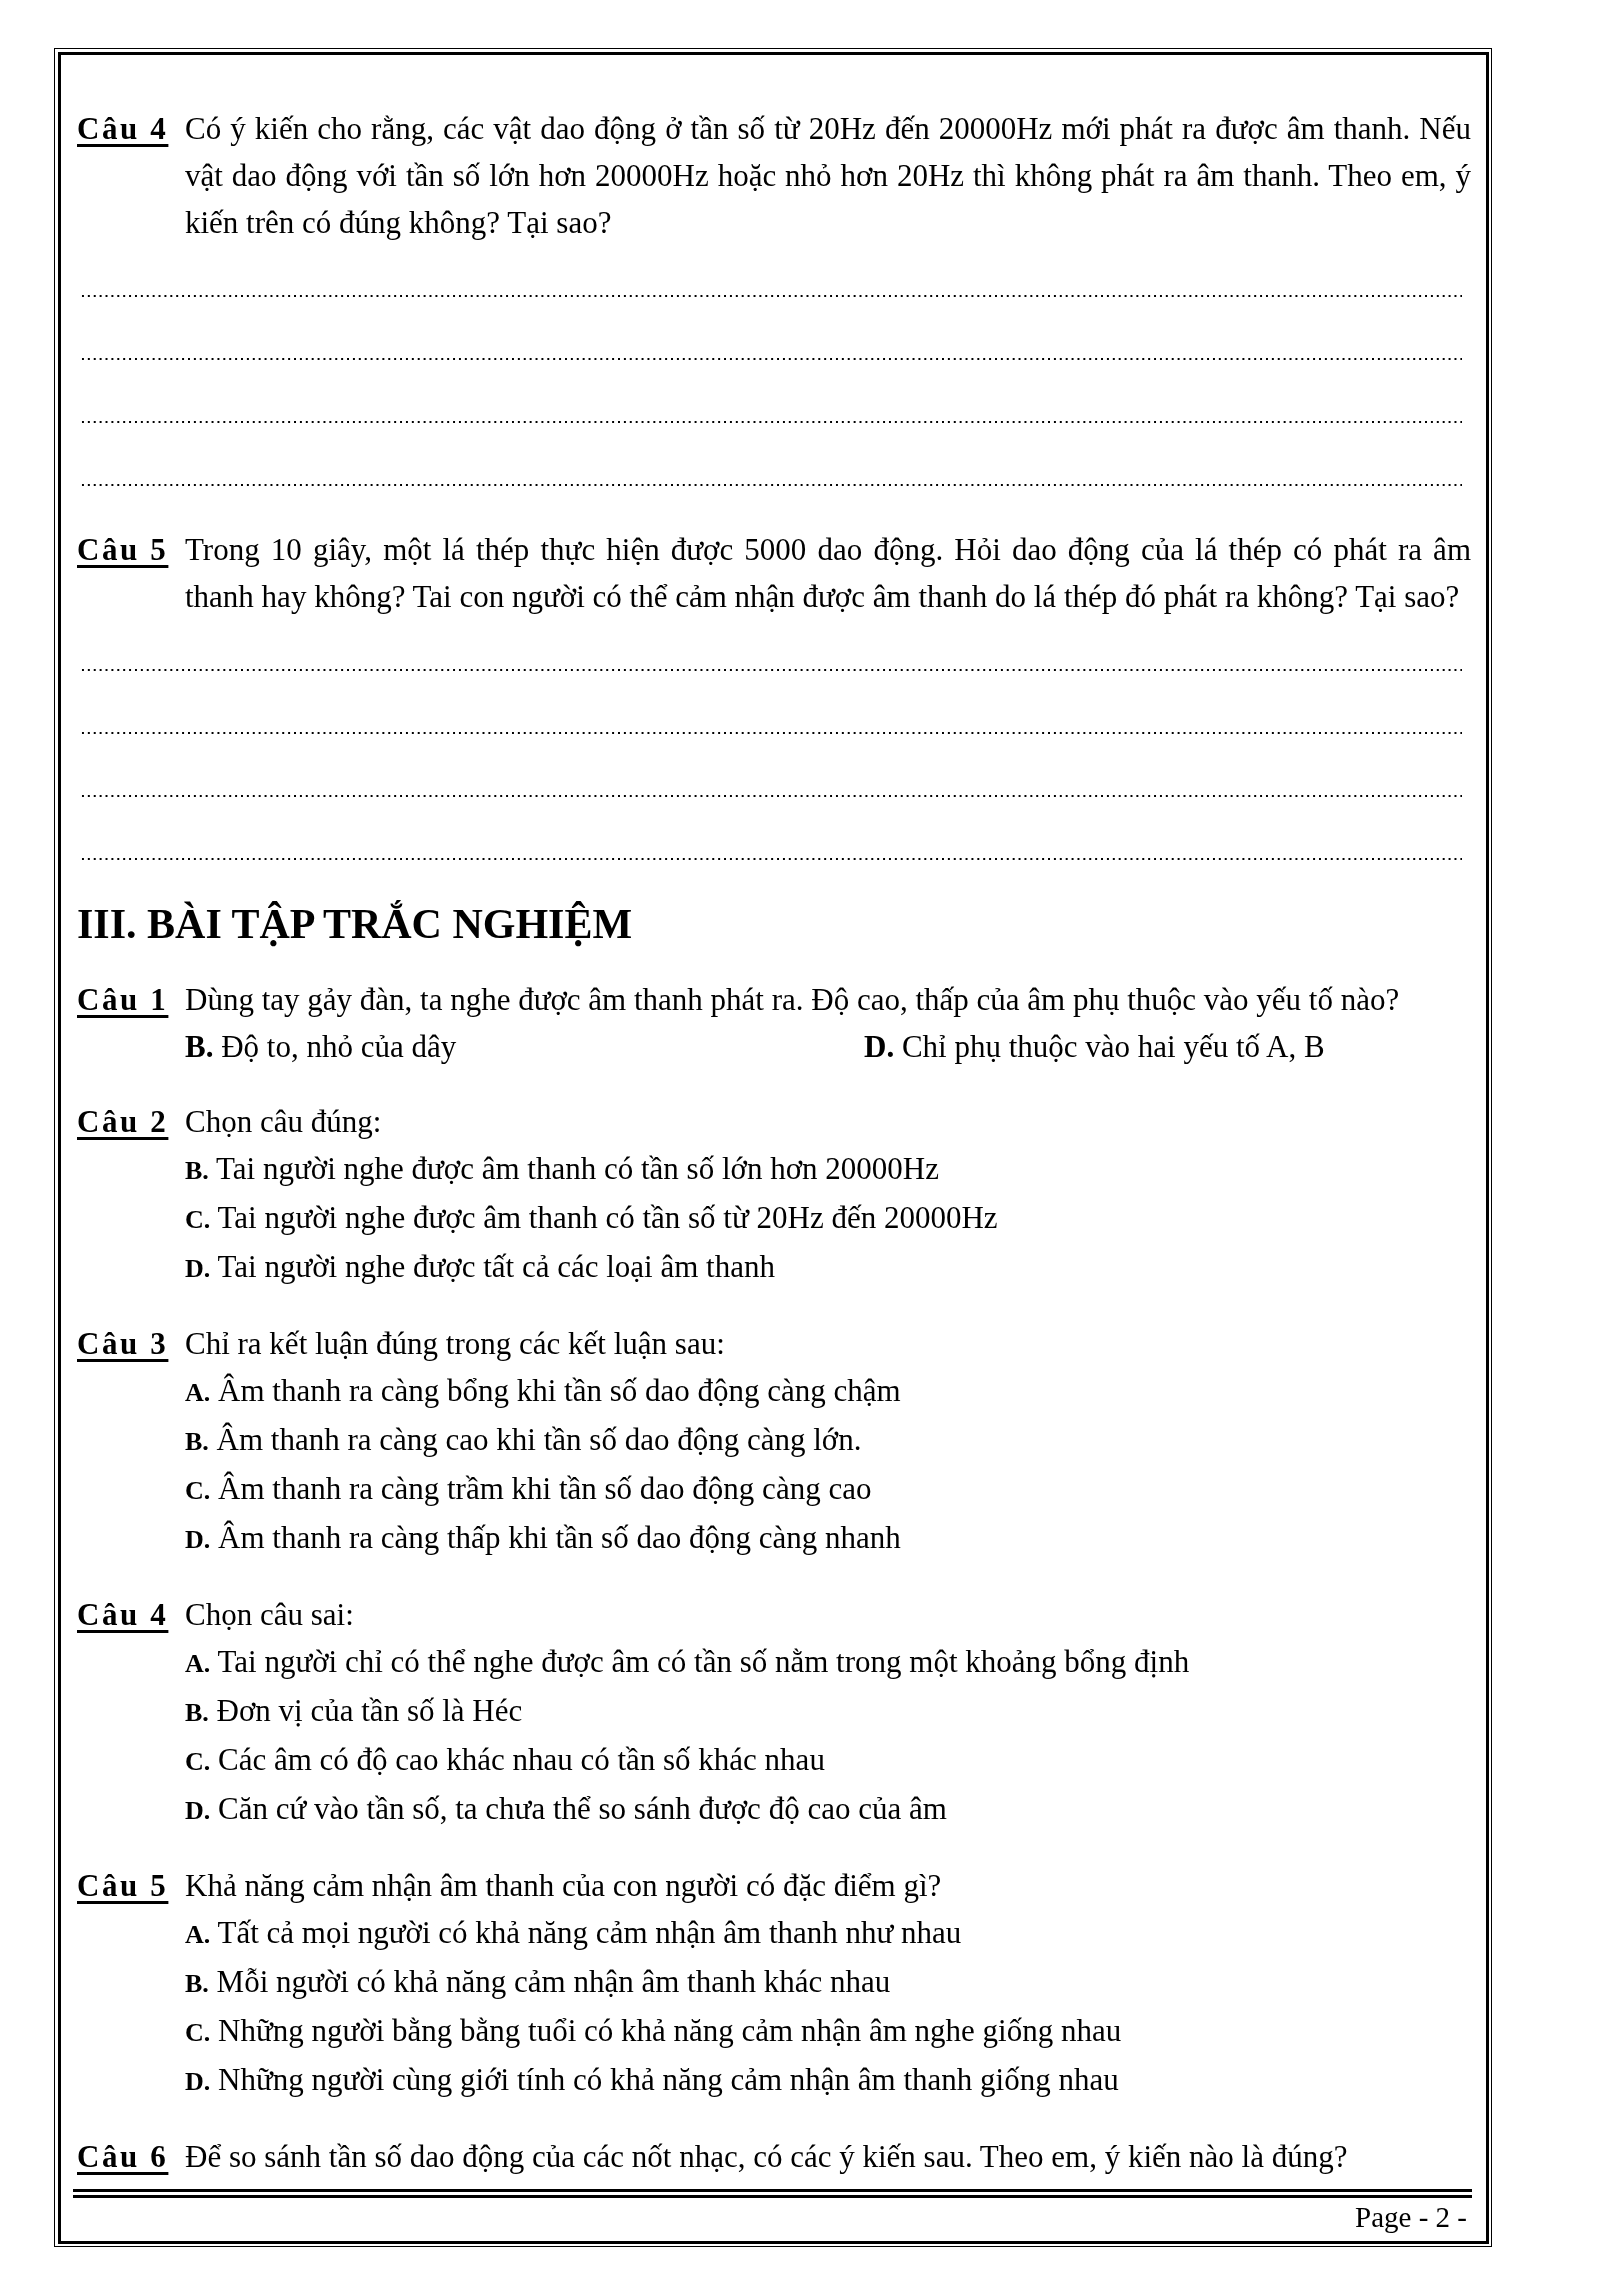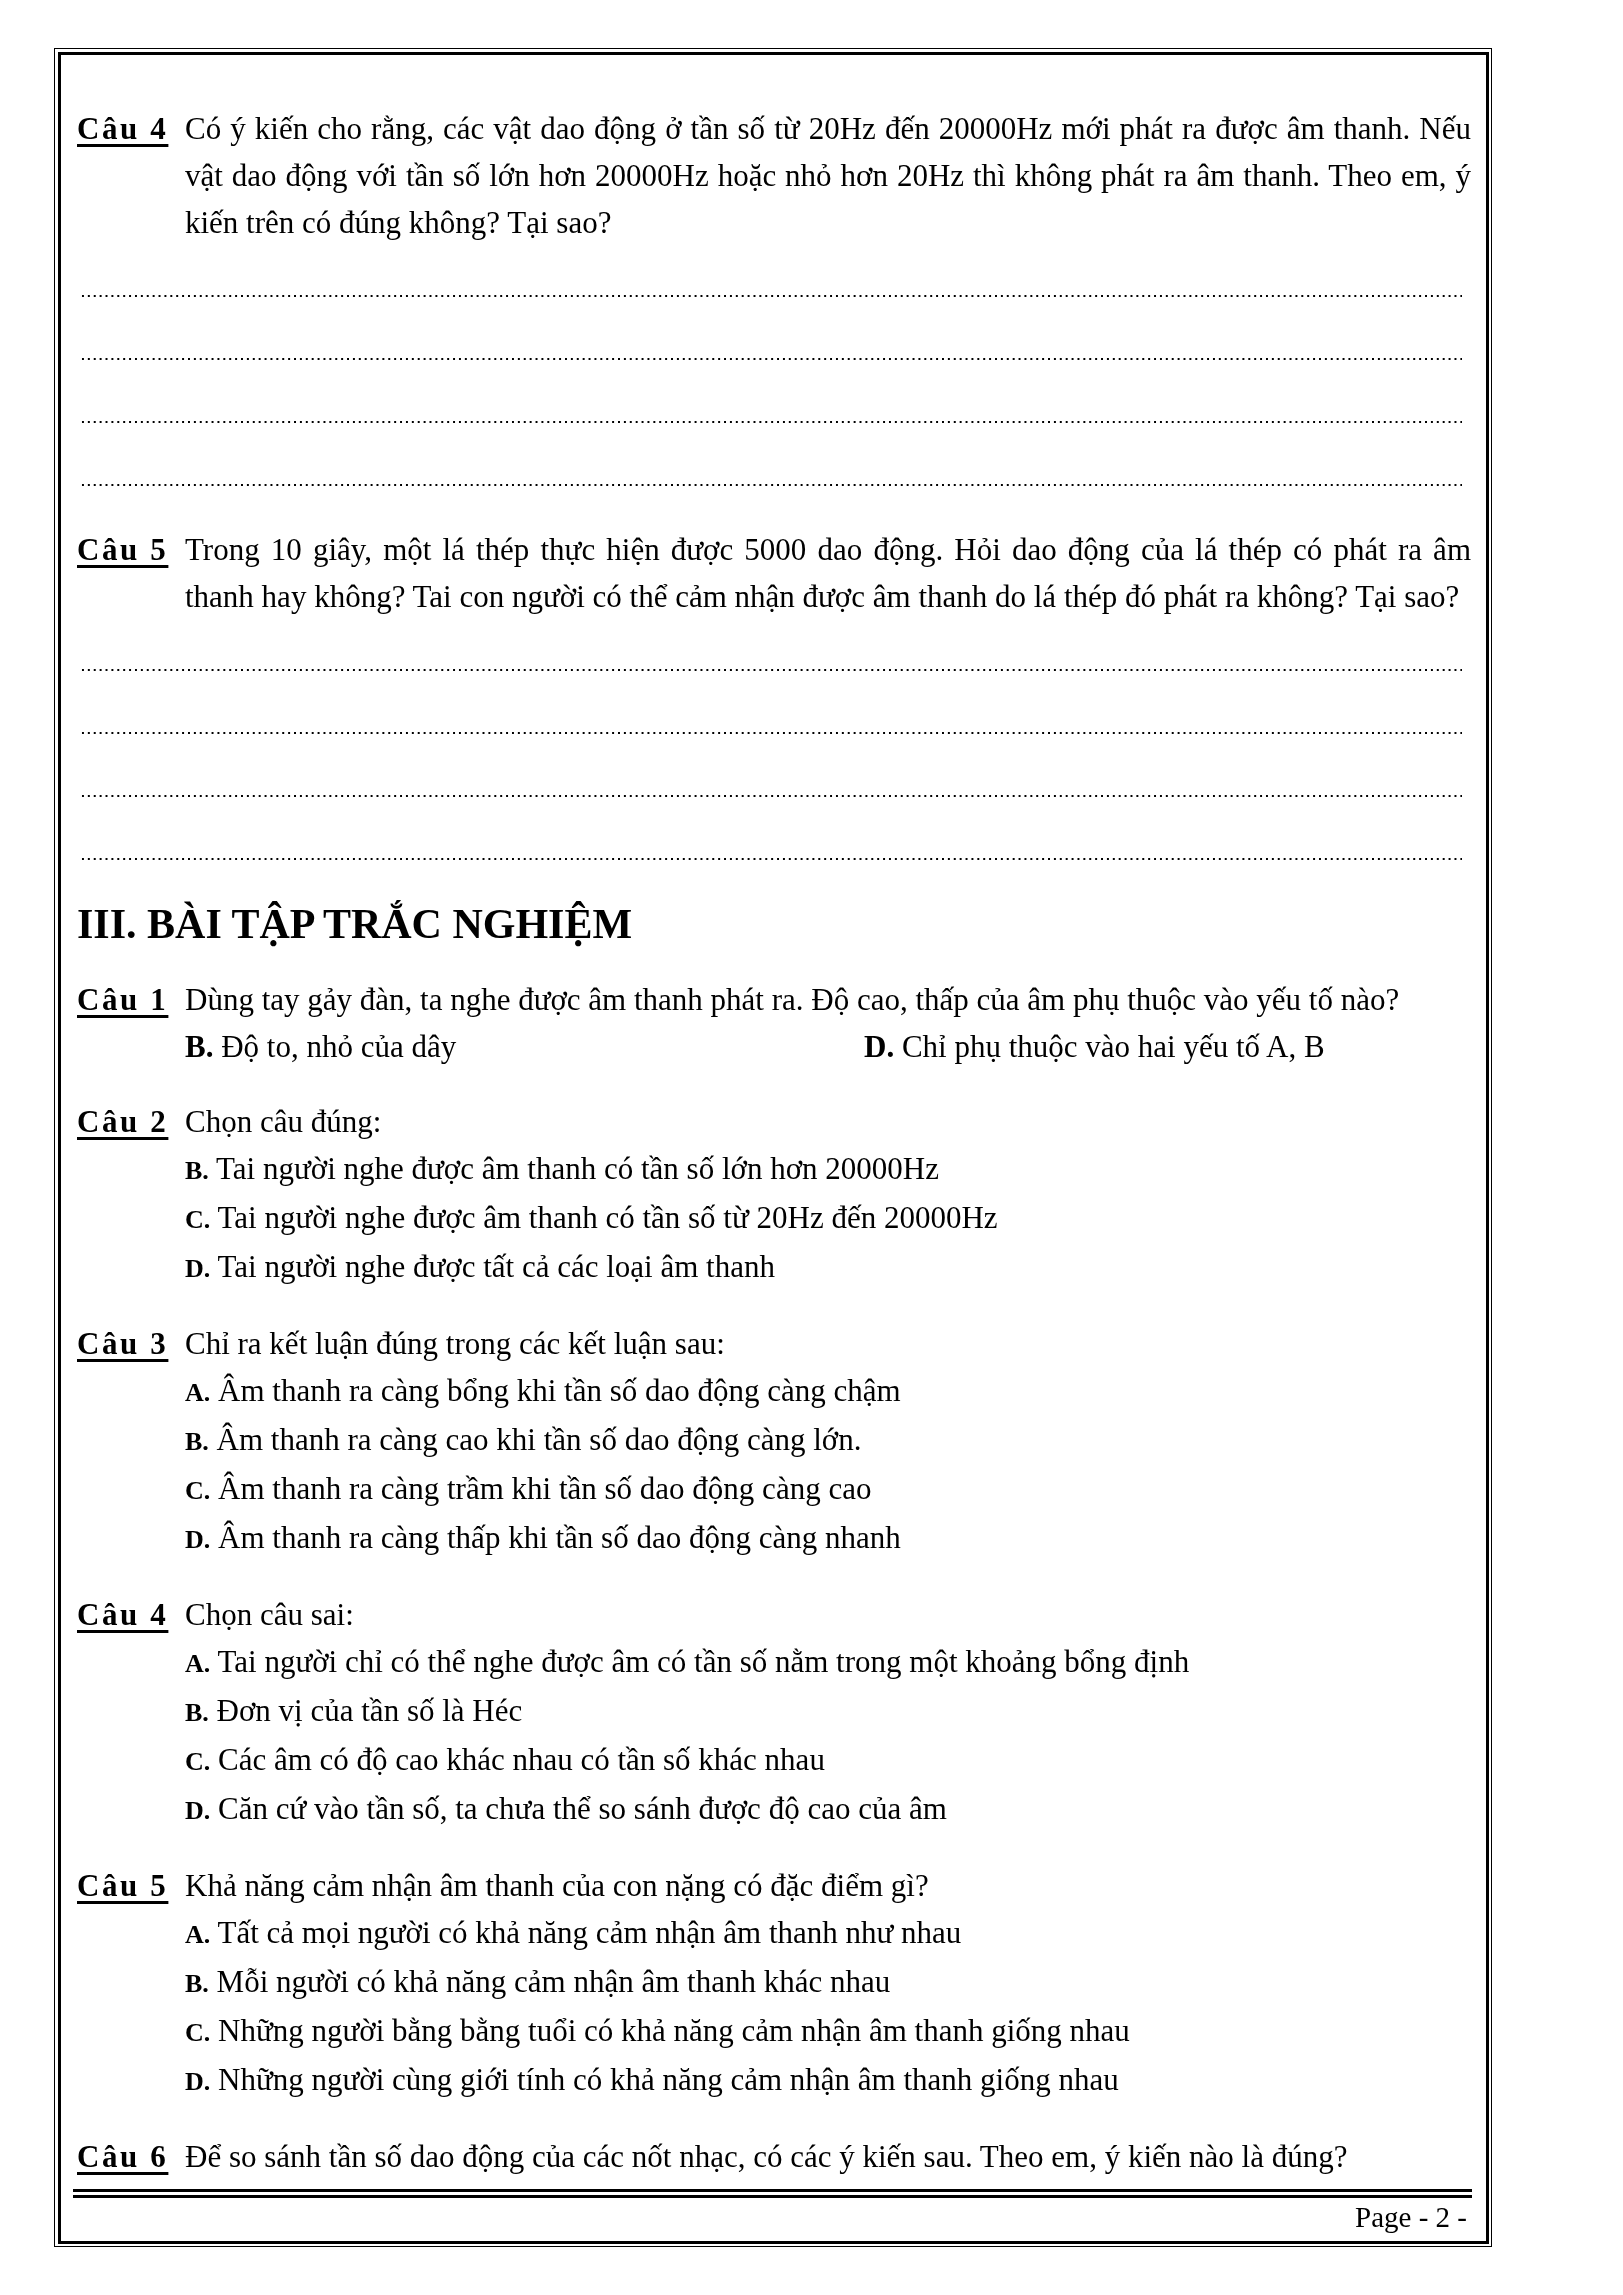--- a/index.html
+++ b/index.html
@@ -119,26 +119,26 @@
   </div>
   <div class="opts small-label">
     <span class="opt"><span class="ol">A.</span> <span>Tai người chỉ có thể nghe được âm có tần số nằm trong một khoảng bổng định</span></span>
     <span class="opt"><span class="ol">B.</span> <span>Đơn vị của tần số là Héc</span></span>
     <span class="opt"><span class="ol">C.</span> <span>Các âm có độ cao khác nhau có tần số khác nhau</span></span>
     <span class="opt"><span class="ol">D.</span> <span>Căn cứ vào tần số, ta chưa thể so sánh được độ cao của âm</span></span>
   </div>
 
   <div class="q">
     <span class="lbl">Câu 5</span>
-    <span class="txt">Khả năng cảm nhận âm thanh của con nặng có đặc điểm gì?</span>
+    <span class="txt">Khả năng cảm nhận âm thanh của con người có đặc điểm gì?</span>
   </div>
   <div class="opts small-label">
     <span class="opt"><span class="ol">A.</span> <span>Tất cả mọi người có khả năng cảm nhận âm thanh như nhau</span></span>
     <span class="opt"><span class="ol">B.</span> <span>Mỗi người có khả năng cảm nhận âm thanh khác nhau</span></span>
-    <span class="opt"><span class="ol">C.</span> <span>Những người bằng bằng tuổi có khả năng cảm nhận âm thanh giống nhau</span></span>
+    <span class="opt"><span class="ol">C.</span> <span>Những người bằng bằng tuổi có khả năng cảm nhận âm nghe giống nhau</span></span>
     <span class="opt"><span class="ol">D.</span> <span>Những người cùng giới tính có khả năng cảm nhận âm thanh giống nhau</span></span>
   </div>
 
   <div class="q">
     <span class="lbl">Câu 6</span>
     <span class="txt">Để so sánh tần số dao động của các nốt nhạc, có các ý kiến sau. Theo em, ý kiến nào là đúng?</span>
   </div>
 </div>
 
 <div class="footer-rule" style="top:2189px"></div>

